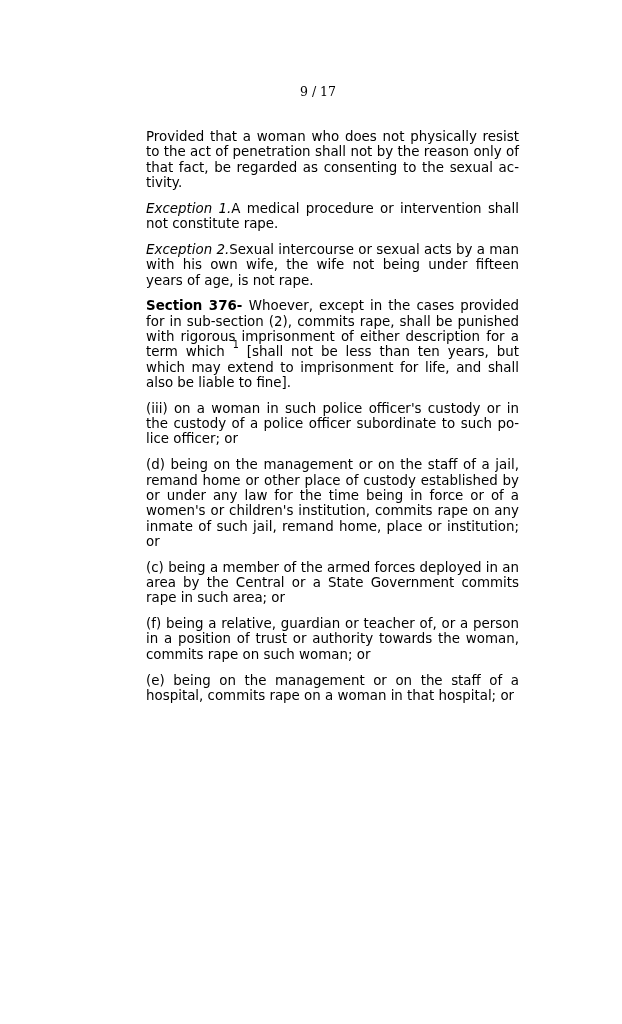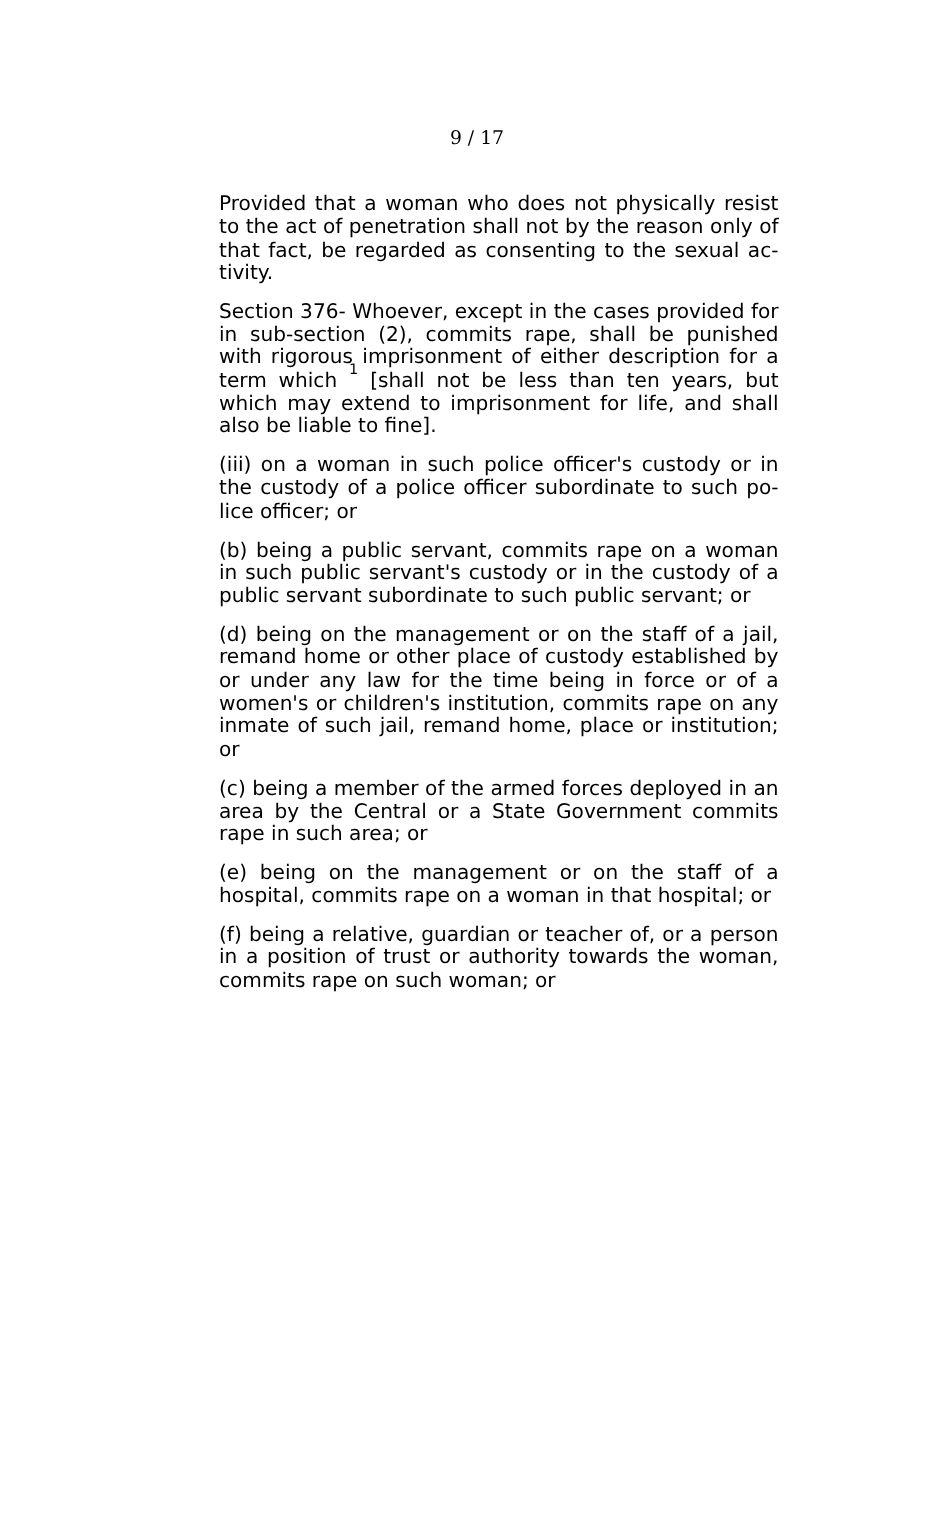--- a/index.html
+++ b/index.html
@@ -47,36 +47,37 @@
     text-align: justify;
     hyphens: manual;
     color: #000000;
   }
   .para {
     margin: 0 0 10.6px 0;
     padding: 0;
   }
   .seg-normal { font-style: normal; font-weight: normal; }
   .seg-italic { font-style: italic; }
-  .seg-bold   { font-weight: 400; }
+  .seg-bold   { font-weight: 700; }
   sup.seg-sup {
     font-size: 0.72em;
     line-height: 0;
     position: relative;
     top: -0.35em;
   }
 </style>
 </head>
 <body>
 
 <div class="page">
   <div class="page-number">9 / 17</div>
   <div class="doc-body">
       <p class="para"><span class="seg-normal">Provided that a woman who does not physically resist to the act of penetration shall not by the reason only of that fact, be regarded as consenting to the sexual ac­tivity.</span></p>
+      <p class="para"><span class="seg-italic">Exception 1.</span><span class="seg-normal">A medical procedure or intervention shall not constitute rape.</span></p>
+      <p class="para"><span class="seg-italic">Exception 2.</span><span class="seg-normal">Sexual intercourse or sexual acts by a man with his own wife, the wife not being under fifteen years of age, is not rape.</span></p>
       <p class="para"><span class="seg-bold">Section 376- </span><span class="seg-normal">Whoever, except in the cases provided for in sub-section (2), commits rape, shall be punished with rigorous imprisonment of either description for a term which </span><sup class="seg-sup">1</sup><span class="seg-normal"> [shall not be less than ten years, but which may extend to imprisonment for life, and shall also be liable to fine].</span></p>
       <p class="para"><span class="seg-normal">(iii) on a woman in such police officer's custody or in the custody of a police officer subordinate to such po­lice officer; or</span></p>
-      <p class="para"><span class="seg-normal">(b) being a public servant, commits rape on a woman in such public servant's custody or in the custody of a public servant subordinate to such public servant; or</span></p>
       <p class="para"><span class="seg-normal">(d) being on the management or on the staff of a jail, remand home or other place of custody established by or under any law for the time being in force or of a women's or children's institution, commits rape on any inmate of such jail, remand home, place or institution; or</span></p>
       <p class="para"><span class="seg-normal">(c) being a member of the armed forces deployed in an area by the Central or a State Government commits rape in such area; or</span></p>
+      <p class="para"><span class="seg-normal">(f) being a relative, guardian or teacher of, or a person in a position of trust or authority towards the woman, commits rape on such woman; or</span></p>
       <p class="para"><span class="seg-normal">(e) being on the management or on the staff of a hospi­tal, commits rape on a woman in that hospital; or</span></p>
-      <p class="para"><span class="seg-normal">(f) being a relative, guardian or teacher of, or a person in a position of trust or authority towards the woman, commits rape on such woman; or</span></p>
     </div>
 </div>
 
 </body></html>

